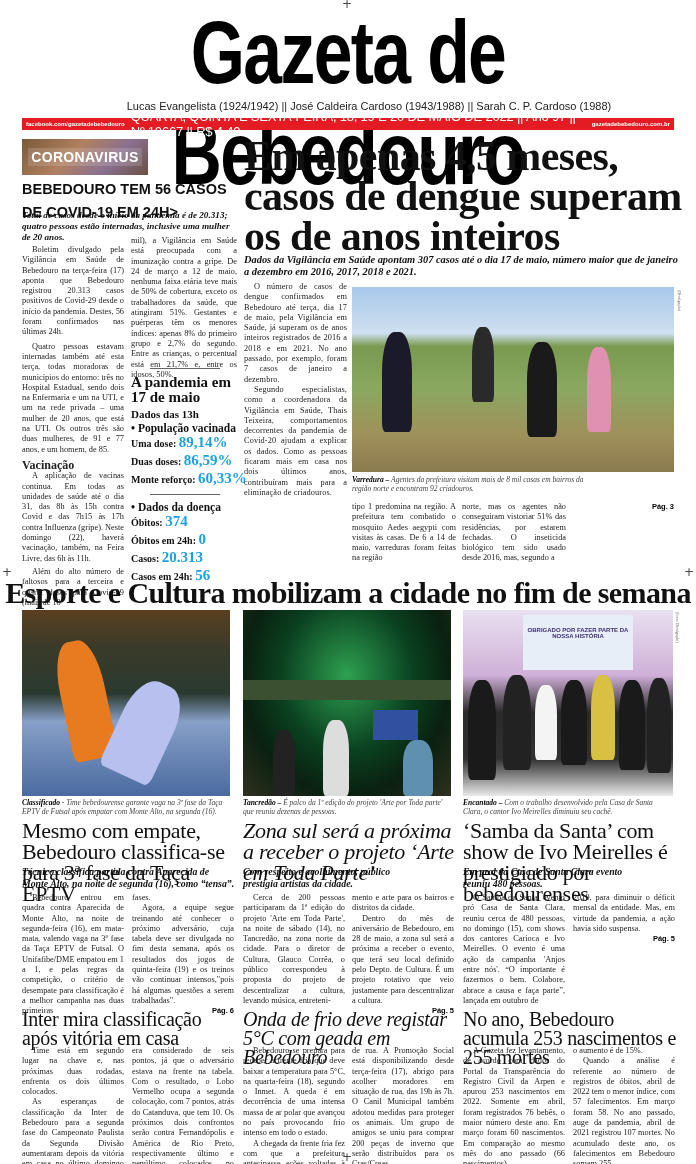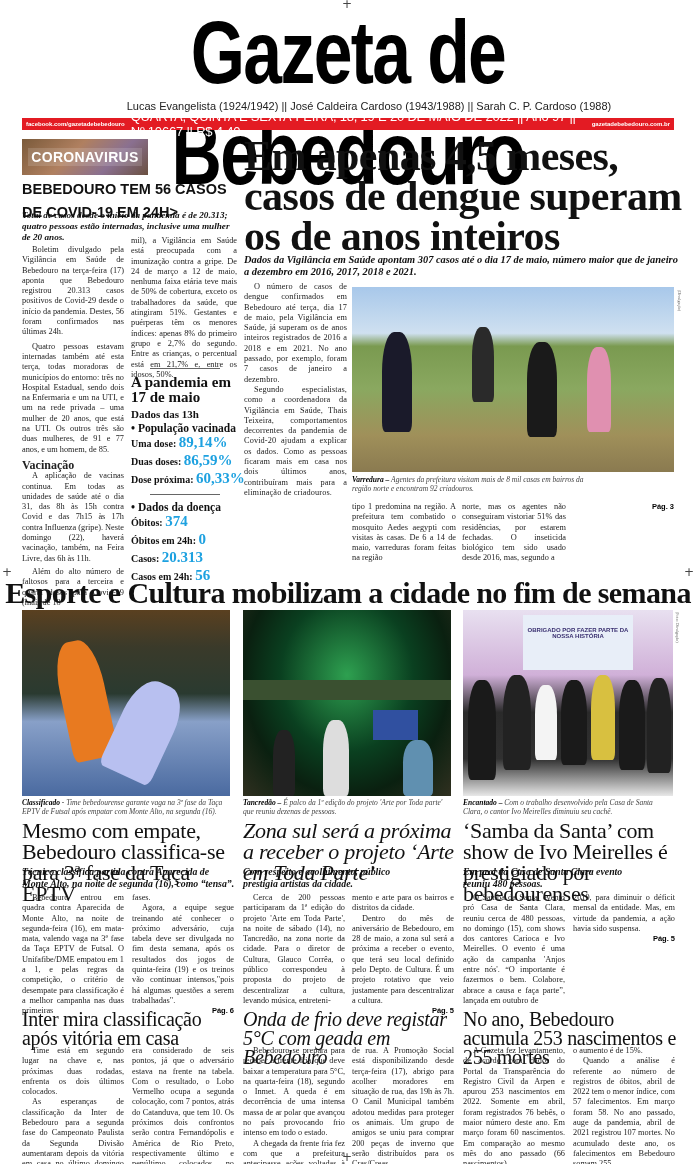--- a/index.html
+++ b/index.html
@@ -128,21 +128,21 @@
   <p style="text-indent:0">mil), a Vigilância em Saúde está preocupada com a imunização contra a gripe. De 24 de março a 12 de maio, nenhuma faixa etária teve mais de 50% de cobertura, exceto os trabalhadores da saúde, que atingiram 51%. Gestantes e puérperas têm os menores índices: apenas 8% do primeiro grupo e 2,7% do segundo. Entre as crianças, o percentual está em 21,7% e, entre os idosos, 50%.</p>
 </div>
 
 <div class="stats-box">
   <hr>
   <div class="stats-title">A pandemia em 17 de maio</div>
   <div class="stats-small">Dados das 13h</div>
   <div class="stats-h">• População vacinada</div>
   <div class="stats-row"><span>Uma dose:</span> <span class="val">89,14%</span></div>
   <div class="stats-row"><span>Duas doses:</span> <span class="val">86,59%</span></div>
-  <div class="stats-row"><span>Dose próxima:</span> <span class="val">60,33%</span></div>
+  <div class="stats-row"><span>Monte reforço:</span> <span class="val">60,33%</span></div>
   <hr style="margin-top:6px">
   <div class="stats-h">• Dados da doença</div>
   <div class="stats-row"><span>Óbitos:</span> <span class="val">374</span></div>
   <div class="stats-row"><span>Óbitos em 24h:</span> <span class="val">0</span></div>
   <div class="stats-row"><span>Casos:</span> <span class="val">20.313</span></div>
   <div class="stats-row"><span>Casos em 24h:</span> <span class="val">56</span></div>
 </div>
 
 <div class="lead-head">Em apenas 4,5 meses, casos de dengue superam os de anos inteiros</div>
 <div class="lead-sub">Dados da Vigilância em Saúde apontam 307 casos até o dia 17 de maio, número maior que de janeiro a dezembro em 2016, 2017, 2018 e 2021.</div>

